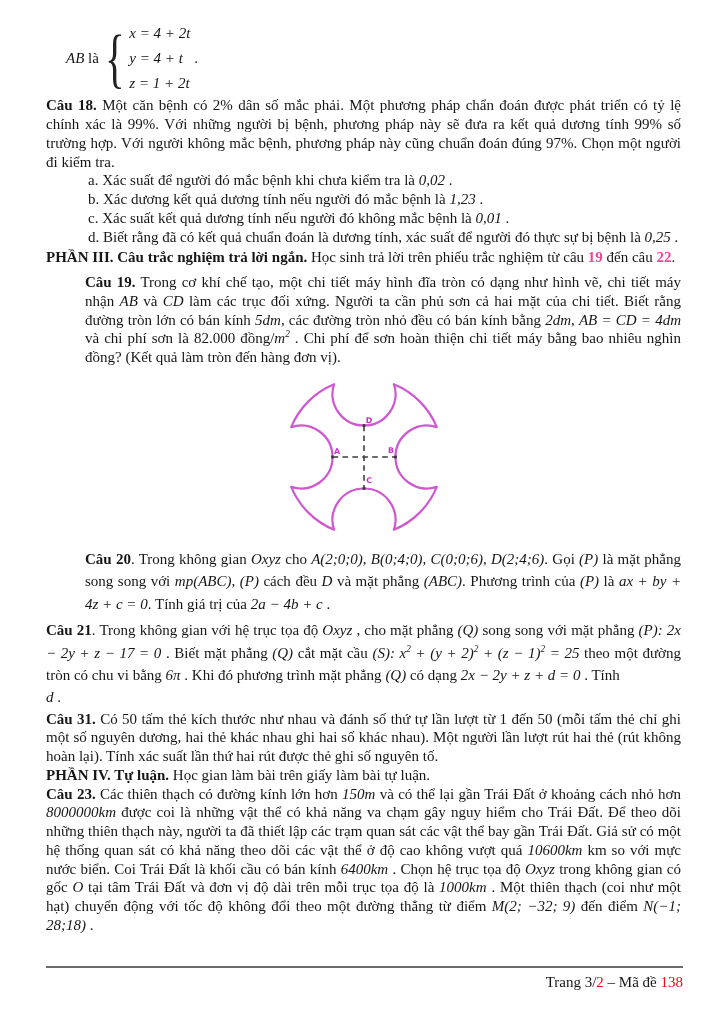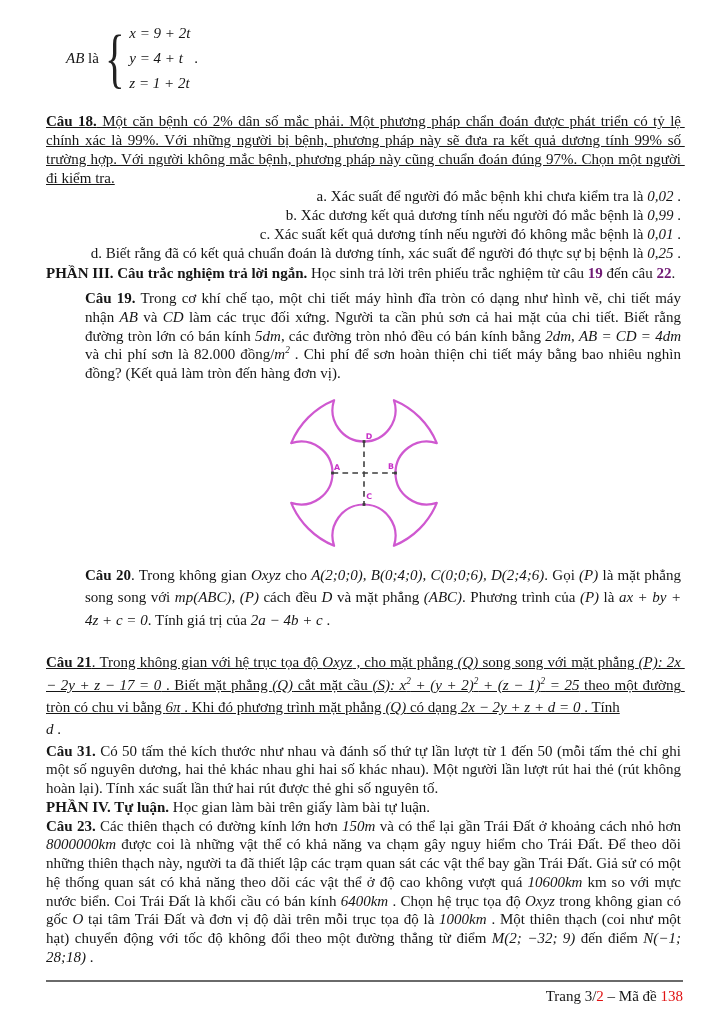--- a/index.html
+++ b/index.html
@@ -12,27 +12,27 @@
     font-family:"Liberation Serif", serif;
     font-size:15px;
     line-height:1.25;
     color:#161616;
     overflow:hidden;
   }
   .para{text-align:justify;margin:0;}
   .para span{white-space:pre-wrap;}
   .b{font-weight:bold;}
   .m{font-style:italic;}
-  .red{color:#701a75;font-weight:bold;}
+  .red{color:#ec4899;font-weight:bold;}
   .redn{color:#e01313;}
   .sup{vertical-align:super;font-size:0.62em;line-height:0;}
-  .sub{padding-left:42px;text-align:right;}
+  .sub{padding-left:42px;text-align:left;}
   .hang{text-indent:15px;margin-top:2px;}
   .mt2{margin-top:2px;}
-  .mt4{margin-top:20px;text-decoration:underline;}
+  .mt4{margin-top:4px;}
   .mt6{margin-top:6px;margin-left:39px;}
   .wide{line-height:1.5;}
   .mathline{margin:1px 0 3px;text-align:left;}
   
   .sysline{
     display:flex;align-items:center;
     margin-left:20px;text-align:left;
     margin-bottom:3px;
   }
   .sys{display:inline-flex;align-items:center;margin-left:2px;}
@@ -46,41 +46,41 @@
   .sysrows .row{line-height:1.25;}
   
   .figure{width:170px;margin:5px auto 4px;}
   .figure svg{display:block;}
   .fig-label{
     font-family:"DejaVu Sans", sans-serif;
     font-size:0.5px;font-weight:bold;
   }
   
   .footer{
-    position:absolute;left:46px;right:42px;bottom:18px;
+    position:absolute;left:46px;right:42px;bottom:32px;
     border-top:2px solid #6a6a6a;
     padding-top:5px;
     text-align:right;
     font-size:15px;
   }
 </style>
 </head>
 <body>
 
 <div class="page">
   <div id="doc">
       <div class="para sysline">
         <span class="m">AB</span>
         <span> là </span>
-        <span class="sys"><span class="brace">{</span><span class="sysrows"><span class="row">x = 9 + 2t</span><span class="row">y = 4 + t</span><span class="row">z = 1 + 2t</span></span></span>
+        <span class="sys"><span class="brace">{</span><span class="sysrows"><span class="row">x = 4 + 2t</span><span class="row">y = 4 + t</span><span class="row">z = 1 + 2t</span></span></span>
         <span> .</span>
       </div>
       <div class="para mt4"><span class="b">Câu 18.</span><span> Một căn bệnh có 2% dân số mắc phải. Một phương pháp chẩn đoán được phát triển có tỷ lệ chính xác là 99%. Với những người bị bệnh, phương pháp này sẽ đưa ra kết quả dương tính 99% số trường hợp. Với người không mắc bệnh, phương pháp này cũng chuẩn đoán đúng 97%. Chọn một người đi kiểm tra.</span></div>
       <div class="para sub"><span>a. Xác suất để người đó mắc bệnh khi chưa kiểm tra là </span><span class="m">0,02</span><span> .</span></div>
-      <div class="para sub"><span>b. Xác dương kết quả dương tính nếu người đó mắc bệnh là </span><span class="m">0,99</span><span> .</span></div>
+      <div class="para sub"><span>b. Xác dương kết quả dương tính nếu người đó mắc bệnh là </span><span class="m">1,23</span><span> .</span></div>
       <div class="para sub"><span>c. Xác suất kết quả dương tính nếu người đó không mắc bệnh là </span><span class="m">0,01</span><span> .</span></div>
       <div class="para sub"><span>d. Biết rằng đã có kết quả chuẩn đoán là dương tính, xác suất để người đó thực sự bị bệnh là </span><span class="m">0,25</span><span> .</span></div>
       <div class="para mt2"><span class="b">PHẦN III. Câu trắc nghiệm trả lời ngắn.</span><span> Học sinh trả lời trên phiếu trắc nghiệm từ câu </span><span class="b red">19</span><span> đến câu </span><span class="b red">22</span><span>.</span></div>
       <div class="para mt6"><span class="b">Câu 19.</span><span> Trong cơ khí chế tạo, một chi tiết máy hình đĩa tròn có dạng như hình vẽ, chi tiết máy nhận </span><span class="m">AB</span><span> và </span><span class="m">CD</span><span> làm các trục đối xứng. Người ta cần phủ sơn cả hai mặt của chi tiết. Biết rằng đường tròn lớn có bán kính </span><span class="m">5dm</span><span>, các đường tròn nhỏ đều có bán kính bằng </span><span class="m">2dm</span><span>, </span><span class="m">AB = CD = 4dm</span><span> và chi phí sơn là 82.000 đồng/</span><span class="m">m</span><span class="m sup">2</span><span> . Chi phí để sơn hoàn thiện chi tiết máy bằng bao nhiêu nghìn đồng? (Kết quả làm tròn đến hàng đơn vị).</span></div>
   <div class="figure">
     <svg viewBox="-5.4 -5.4 10.8 10.8" width="170" height="170" xmlns="http://www.w3.org/2000/svg">
       <path d="M 4.625 -1.9
                A 5 5 0 0 0 1.9 -4.625
                A 2 2 0 1 1 -1.9 -4.625
                A 5 5 0 0 0 -4.625 -1.9

